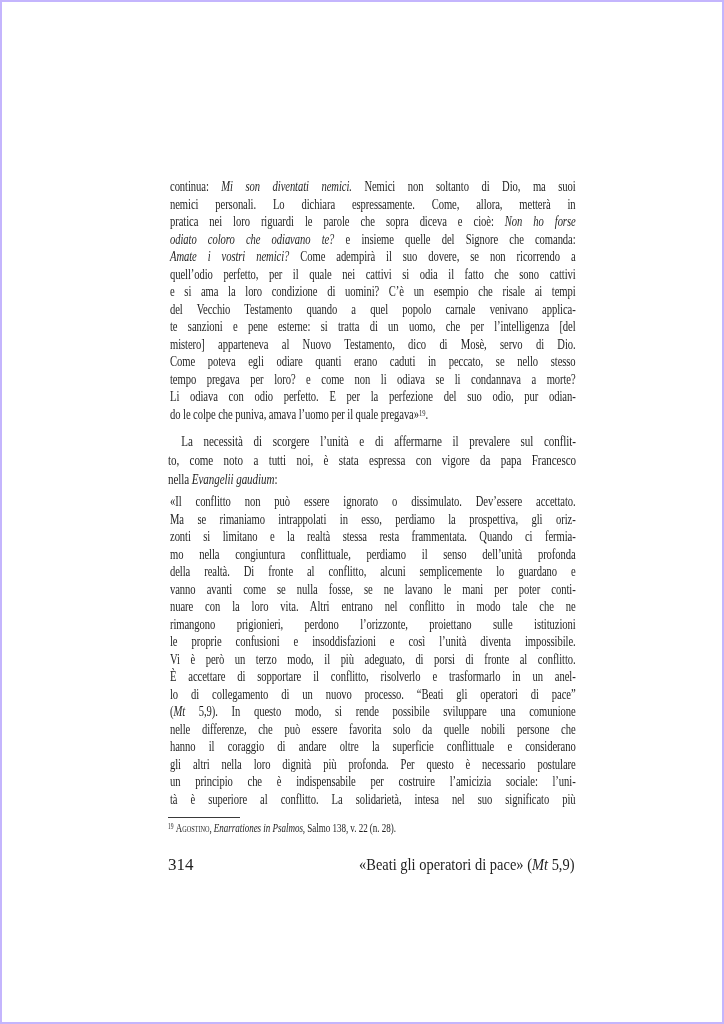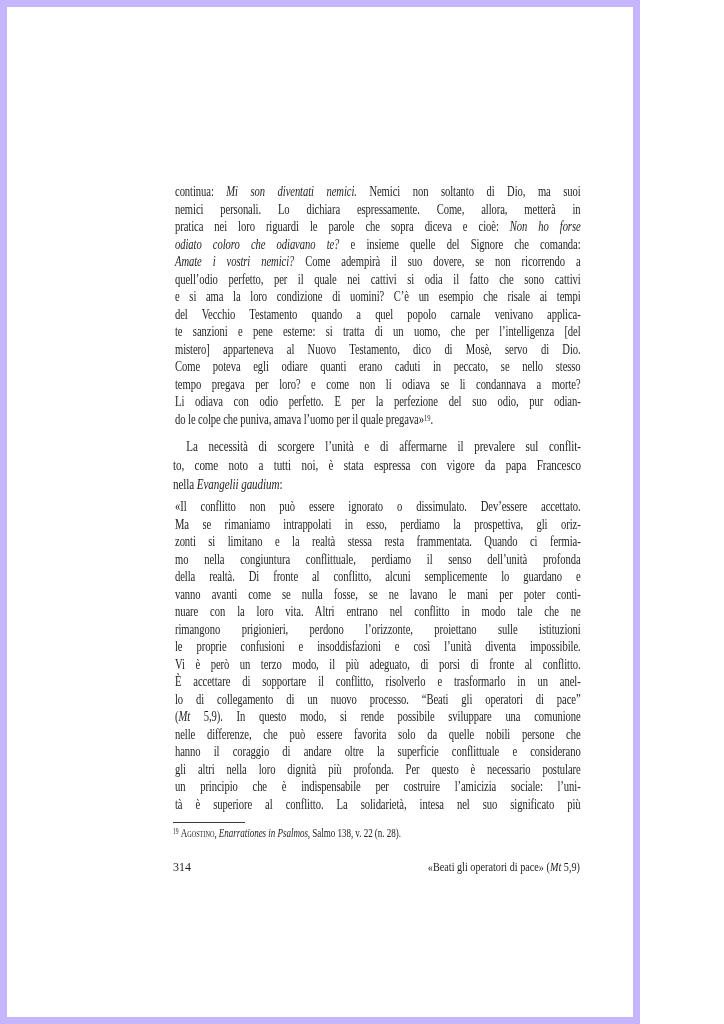--- a/index.html
+++ b/index.html
@@ -1,20 +1,20 @@
 <!DOCTYPE html>
 <html><head>
 <meta charset="utf-8">
 <style>
   html,body{margin:0;padding:0;background:#ffffff;}
   .page{
     position:relative;
-    width:640px;height:1024px;
+    width:724px;height:1024px;
     background:#ffffff;
-    border:7px solid #c4b5fd;
+    border:2px solid #c4b5fd;
     box-sizing:border-box;
     font-family:"Liberation Serif","DejaVu Serif",serif;
     color:#1e1e1e;
     overflow:hidden;
   }
   .textblock{
     position:absolute;
     transform-origin:0 0;
     transform:scaleX(0.78);
     letter-spacing:-0.1px;
@@ -39,21 +39,21 @@
     width:72px; height:1px; background:#3a3a3a;
   }
   .footnote{
     position:absolute; left:166px; top:820px; width:520px;
     font-size:11.6px; line-height:14px;
     transform-origin:0 0; transform:scaleX(0.78);
     letter-spacing:-0.05px;
   }
   .footer{
     position:absolute; left:166px; top:853px; width:407px; height:16px;
-    font-size:12px;
+    font-size:17px;
   }
   .pageno{ position:absolute; left:0; top:0; }
   .running{
     position:absolute; right:0; top:0;
     transform-origin:100% 0; transform:scaleX(0.85);
     white-space:nowrap;
   }
 </style>
 </head>
 <body>

